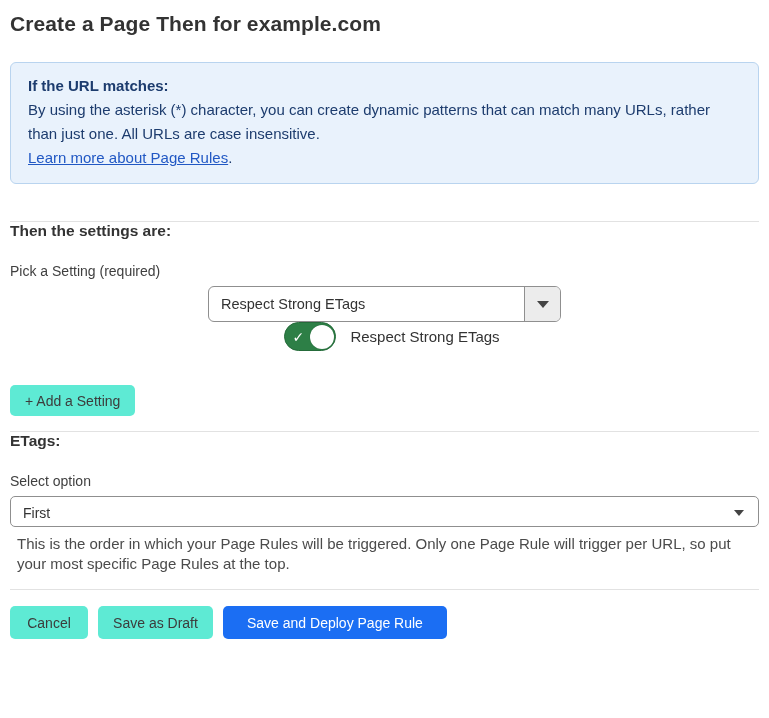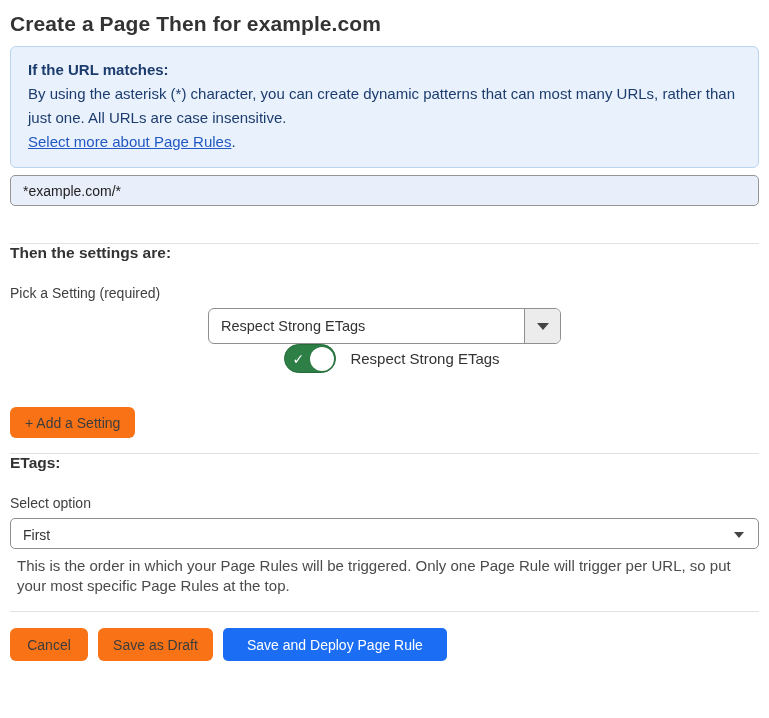--- a/index.html
+++ b/index.html
@@ -15,21 +15,21 @@
 
   .page-title {
     font-size: 21px;
     font-weight: 700;
     color: #333333;
     letter-spacing: 0.1px;
     margin-top: 2px;
   }
 
   .info-box {
-    margin-top: 10px;
+    margin-top: 26px;
     background: #e9f2fc;
     border: 1px solid #b9d4ef;
     border-radius: 6px;
     padding: 11px 17px 13px 17px;
     color: #1d3c6e;
     font-size: 15px;
     line-height: 24px;
   }
   .info-heading { font-weight: 700; }
   .info-body { max-width: 720px; }
@@ -155,23 +155,22 @@
 
   .btn {
     display: inline-block;
     border: none;
     border-radius: 5px;
     font-family: "Liberation Sans", "DejaVu Sans", sans-serif;
     font-size: 14px;
     cursor: pointer;
   }
   .btn-gray {
-    background: #f97316;
+    background: #5eead4;
     color: #3c3c3c;
-    border-radius: 6px;
   }
   .add-setting-btn {
     margin-top: 34px;
     height: 31px;
     padding: 0 15px;
   }
 
   .order-select {
     width: 749px;
     height: 31px;
@@ -220,27 +219,26 @@
 </style>
 </head>
 <body>
 
 <div class="page">
 
   <h1 class="page-title">Create a Page Then for example.com</h1>
 
   <div class="info-box">
     <div class="info-heading">If the URL matches:</div>
-    <div class="info-body">By using the asterisk (*) character, you can create dynamic patterns that can most many URLs, rather than just one. All URLs are case insensitive.</div>
+    <div class="info-body">By using the asterisk (*) character, you can create dynamic patterns that can match many URLs, rather than just one. All URLs are case insensitive.</div>
     <div class="info-link-row">
-      <a class="info-link">Select more about Page Rules</a><span class="info-link-suffix">.</span>
+      <a class="info-link">Learn more about Page Rules</a><span class="info-link-suffix">.</span>
     </div>
   </div>
 
-  <input class="url-input" type="text" value="*example.com/*" style="">
 
   <hr class="divider">
 
   <div class="section-heading">Then the settings are:</div>
 
   <div class="field-label">Pick a Setting (required)</div>
 
   <div class="setting-row">
     <div class="setting-select">
       <div class="setting-select-value">Respect Strong ETags</div>

